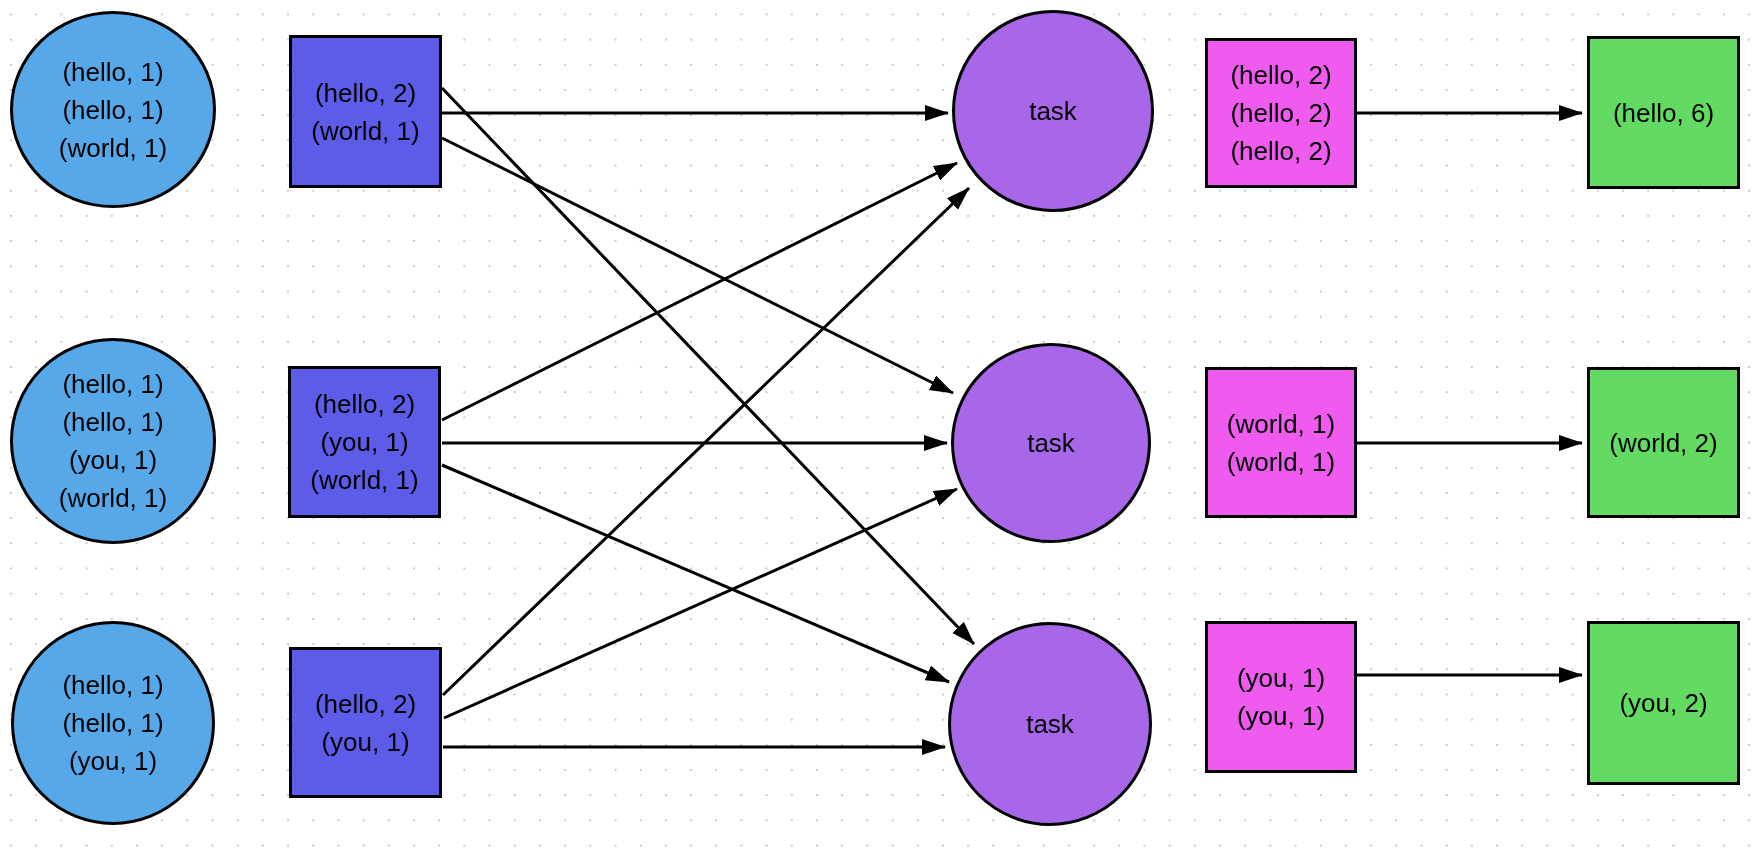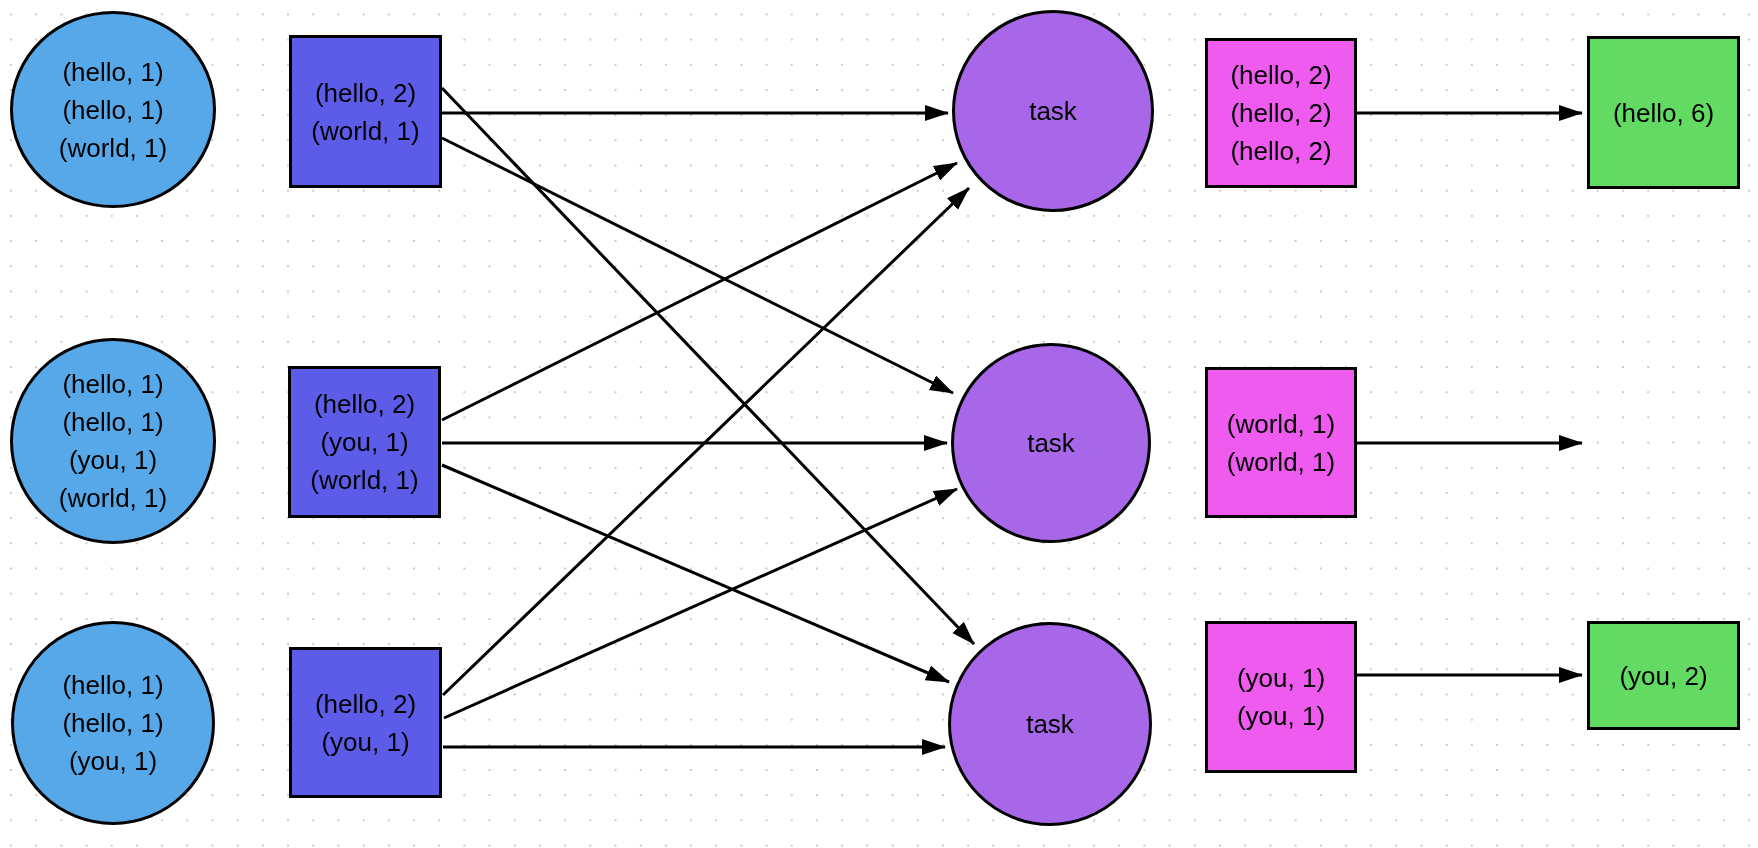--- a/index.html
+++ b/index.html
@@ -27,21 +27,21 @@
   .t1{left:952px;top:10px;width:202px;height:202px;}
   .t2{left:951px;top:343px;width:200px;height:200px;}
   .t3{left:948px;top:622px;width:204px;height:204px;}
   
   .m1{left:1205px;top:38px;width:152px;height:150px;}
   .m2{left:1205px;top:367px;width:152px;height:151px;}
   .m3{left:1205px;top:621px;width:152px;height:152px;}
   
   .g1{left:1587px;top:36px;width:153px;height:153px;}
   .g2{left:1587px;top:367px;width:153px;height:151px;}
-  .g3{left:1587px;top:621px;width:153px;height:109px;}
+  .g3{left:1587px;top:621px;width:153px;height:164px;}
   .ln{white-space:nowrap;}
 </style>
 </head>
 <body>
 
 <div class="stage">
 
   <svg class="arrows" width="1758" height="848" viewBox="0 0 1758 848">
     <defs>
       <marker id="ah" markerUnits="userSpaceOnUse" markerWidth="26" markerHeight="18" refX="23" refY="8" orient="auto">
@@ -124,18 +124,21 @@
 
   <div class="node m3" style="background: rgb(238, 91, 238);">
     <div class="ln">(you, 1)</div>
     <div class="ln">(you, 1)</div>
   </div>
 
   <div class="node g1" style="background: rgb(99, 219, 99); text-align: center;">
     <div class="ln">(hello, 6)</div>
   </div>
 
+  <div class="node g2" style="background: rgb(99, 219, 99);">
+    <div class="ln">(world, 2)</div>
+  </div>
 
   <div class="node g3" style="background: rgb(99, 219, 99);">
     <div class="ln">(you, 2)</div>
   </div>
 
 </div>
 
 </body></html>

